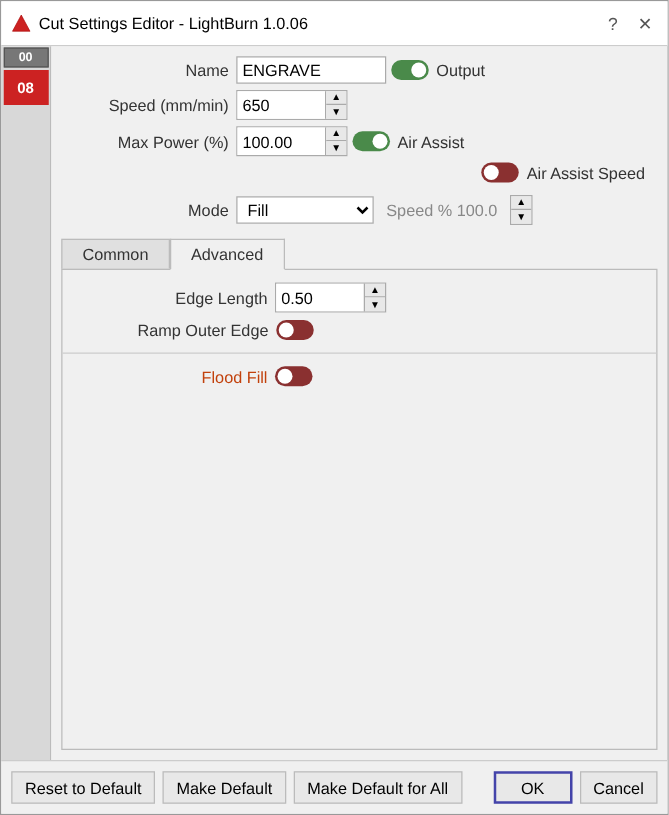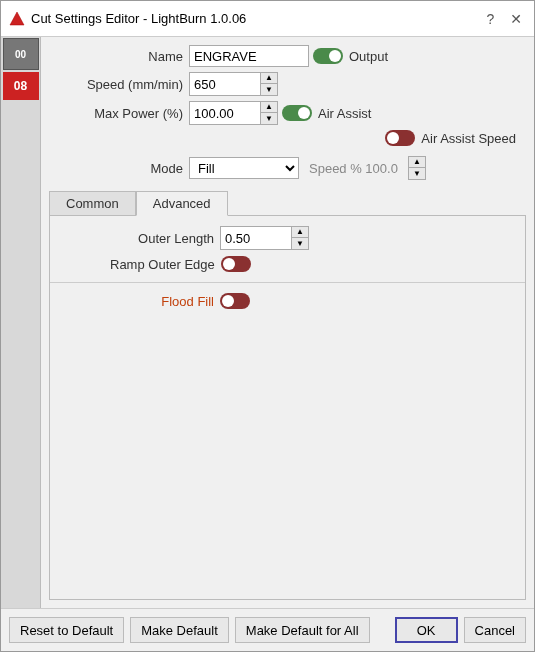--- a/index.html
+++ b/index.html
@@ -94,21 +94,21 @@
       border-color: #555;
     }
 
     .layer-item.red {
       background: #cc2222;
       color: #fff;
     }
 
     .layer-color-bar {
       width: 36px;
-      height: 32px;
+      height: 16px;
       background: #111;
       display: flex;
       align-items: center;
       justify-content: center;
       font-size: 10px;
       color: #fff;
     }
 
     .main-panel {
       flex: 1;
@@ -446,21 +446,21 @@
           <span>Common</span>
         </div>
         <div class="tab active">
           <span>Advanced</span>
         </div>
       </div>
 
       <div class="tab-content">
 
         <div class="ramp-row">
-          <span class="ramp-label">Outer Length</span>
+          <span class="ramp-label">Edge Length</span>
           <div class="spinner-group">
             <input class="spinner-input" type="text" value="0.50" style="">
             <div class="spinner-btns">
               <button class="spinner-btn">▲</button>
               <button class="spinner-btn">▼</button>
             </div>
           </div>
         </div>
 
         <div class="ramp-row">

